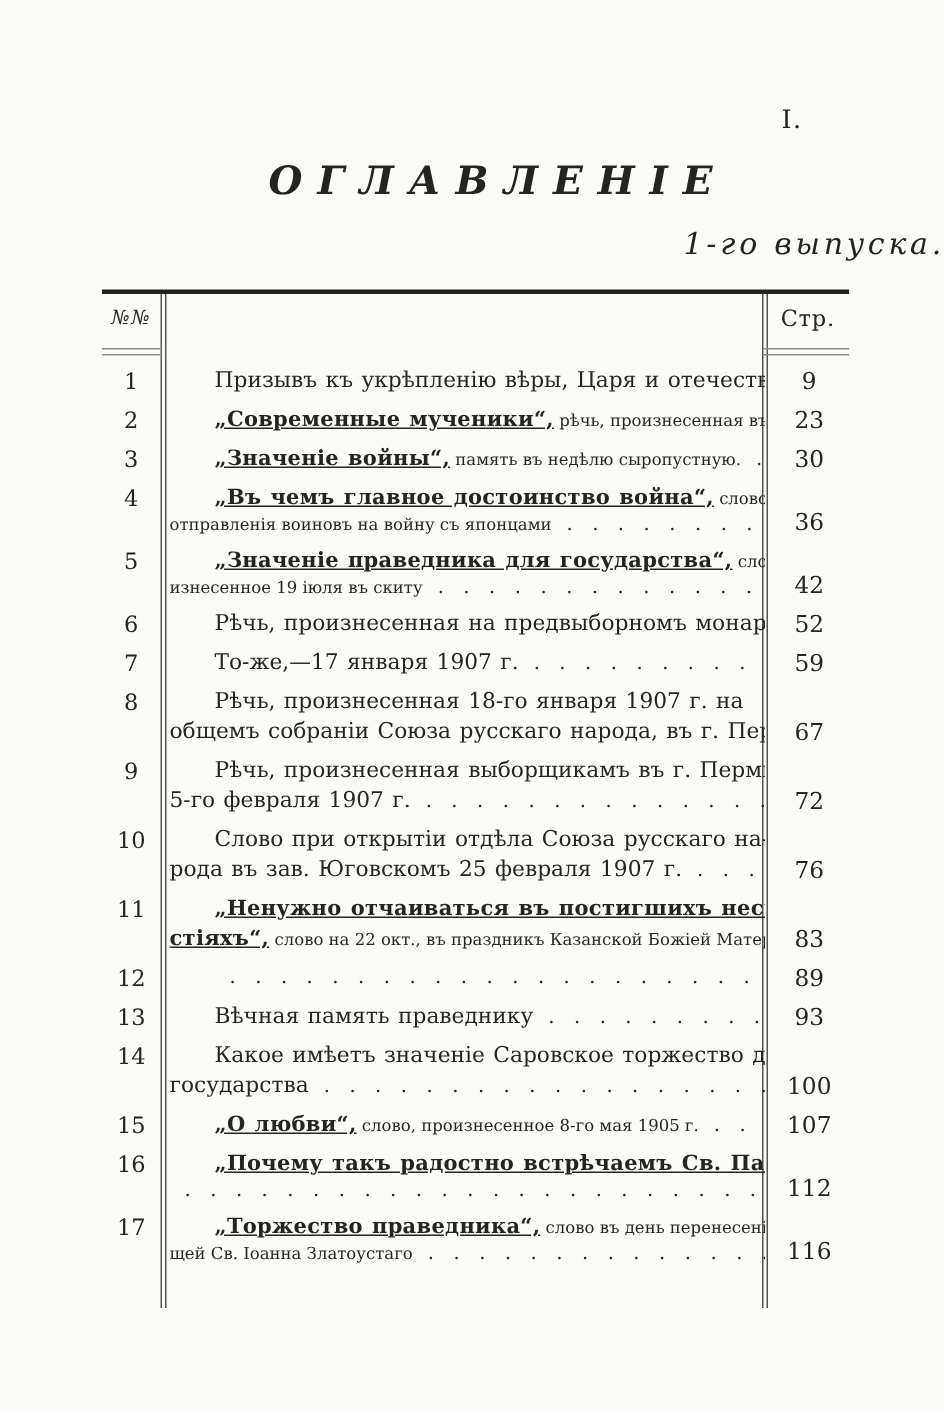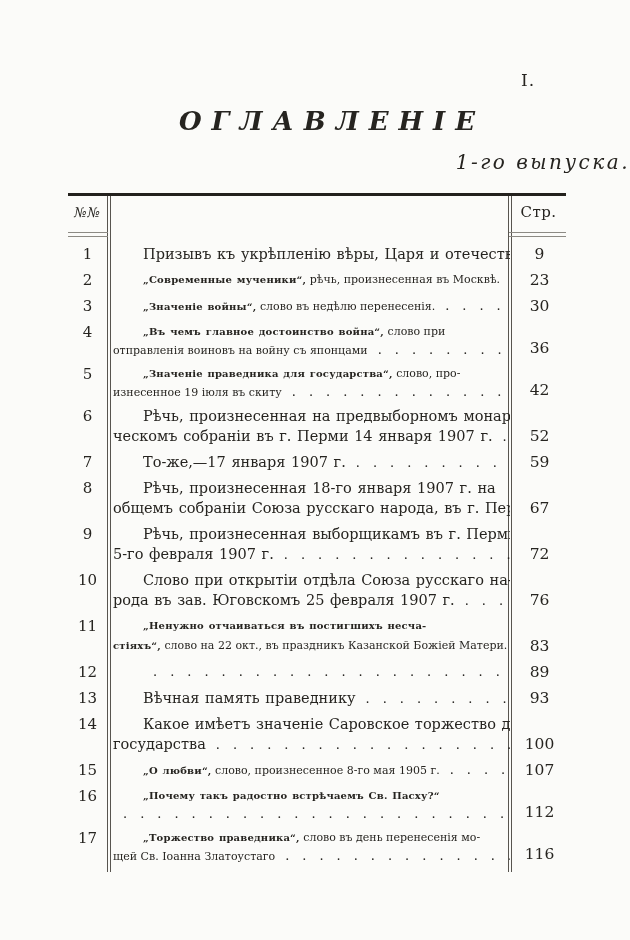--- a/index.html
+++ b/index.html
@@ -63,21 +63,21 @@
     font-size:15.5px;padding-bottom:1px;
   }
   .line{
     display:flex;align-items:baseline;flex-wrap:nowrap;
     overflow:hidden;line-height:20px;height:20px;
   }
   .line.sm{line-height:16px;height:16px;}
   .line.first{padding-left:30px;}
   .line span{white-space:pre;flex:0 0 auto;}
   .seg-plain{font-size:14.5px;word-spacing:1px;}
-  .seg-title{font-size:10px;font-weight:bold;letter-spacing:0.2px;word-spacing:1px;}
+  .seg-title{font-size:14px;font-weight:bold;letter-spacing:0.2px;word-spacing:1px;text-decoration:underline;}
   .seg-small{font-size:11px;}
   .leader{
     flex:1 1 0 !important;min-width:0;overflow:hidden;
     white-space:nowrap;letter-spacing:13px;padding-left:10px;
     font-size:13px;
   }
 </style>
 </head>
 <body>
 
@@ -116,21 +116,21 @@
               <span class="seg-small"> рѣчь, произнесенная въ Москвѣ.</span>
             </div>
           </div>
           <div class="page-cell">23</div>
         </div>
         <div class="entry">
           <div class="no-cell">3</div>
           <div class="text-cell">
             <div class="line first">
               <span class="seg-title">„Значеніе войны“,</span>
-              <span class="seg-small"> слово въ недѣлю перенесенія.</span>
+              <span class="seg-small"> память въ недѣлю сыропустную.</span>
               <span class="leader">............................................................</span>
             </div>
           </div>
           <div class="page-cell">30</div>
         </div>
         <div class="entry">
           <div class="no-cell">4</div>
           <div class="text-cell">
             <div class="line first">
               <span class="seg-title">„Въ чемъ главное достоинство война“,</span>
@@ -156,24 +156,20 @@
             </div>
           </div>
           <div class="page-cell">42</div>
         </div>
         <div class="entry">
           <div class="no-cell">6</div>
           <div class="text-cell">
             <div class="line first">
               <span class="seg-plain">Рѣчь, произнесенная на предвыборномъ монархи-</span>
             </div>
-            <div class="line">
-              <span class="seg-plain">ческомъ собраніи въ г. Перми 14 января 1907 г.</span>
-              <span class="leader">............................................................</span>
-            </div>
           </div>
           <div class="page-cell">52</div>
         </div>
         <div class="entry">
           <div class="no-cell">7</div>
           <div class="text-cell">
             <div class="line first">
               <span class="seg-plain">То-же,—17 января 1907 г.</span>
               <span class="leader">............................................................</span>
             </div>

